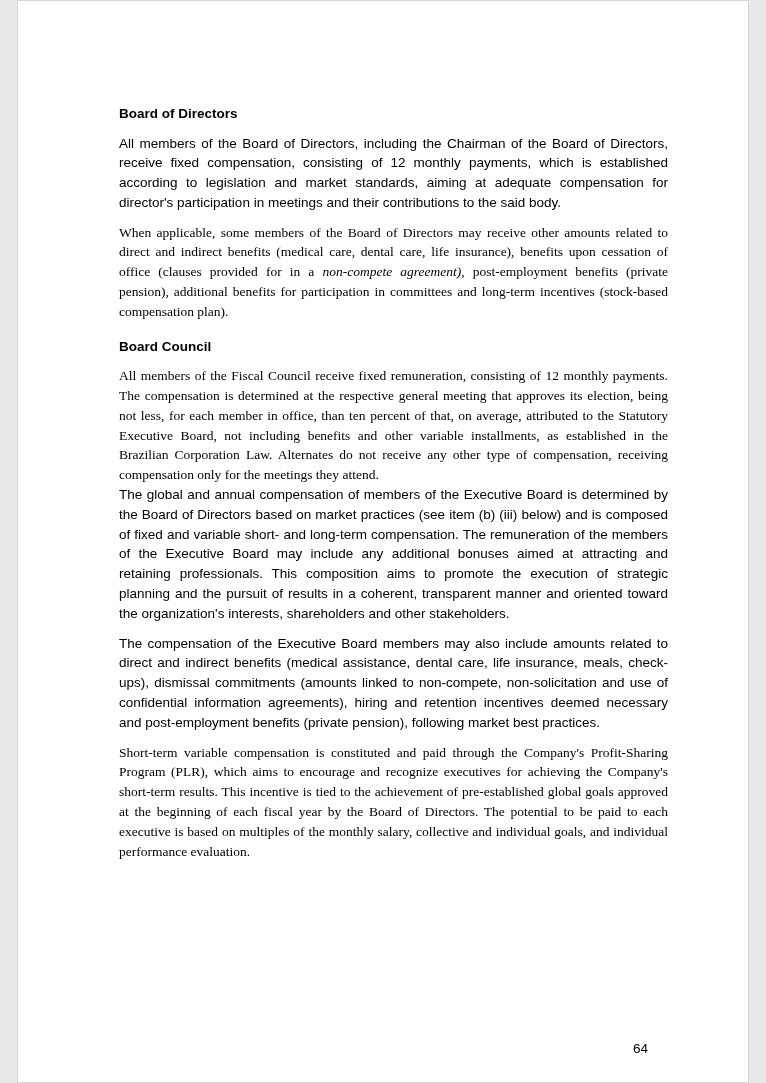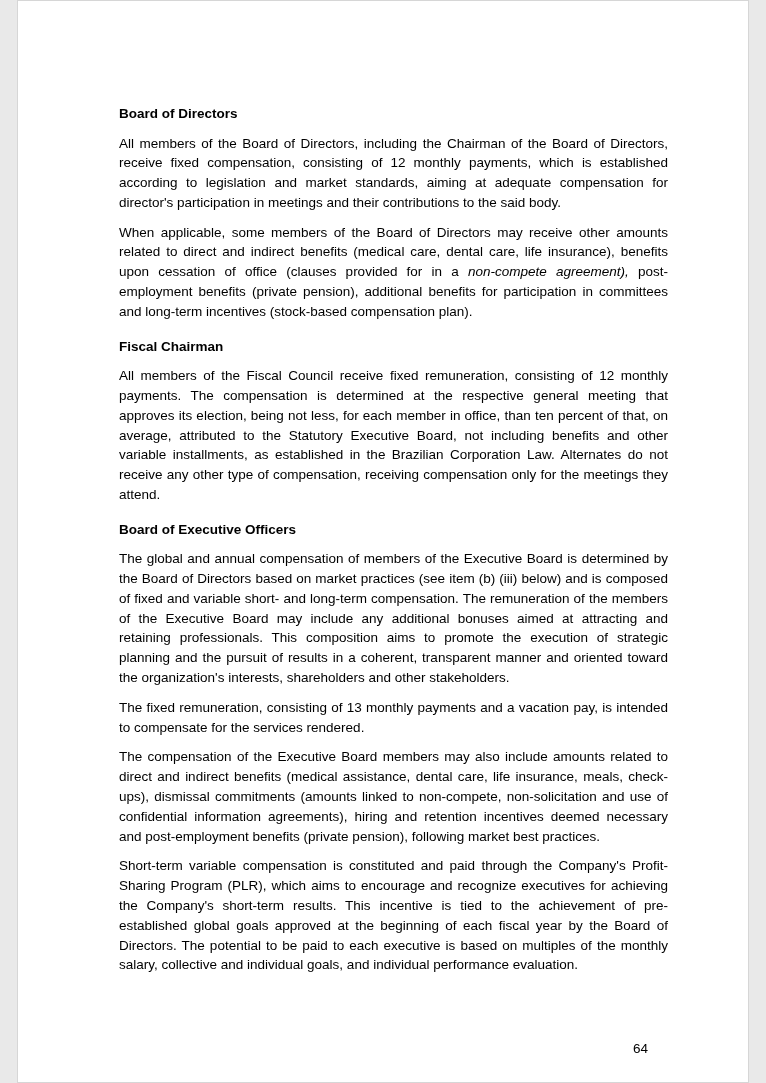--- a/index.html
+++ b/index.html
@@ -36,20 +36,21 @@
     margin-top: 15px;
   }
   .para {
     font-size: 13.5px;
     line-height: 19.8px;
     text-align: justify;
     margin: 0 16px 10px 0;
   }
   .para:last-child {
     margin-bottom: 0;
+    font-family: Liberation Serif, serif;
   }
   .para em {
     font-style: italic;
   }
   .page-number {
     position: absolute;
     top: 1038px;
     right: 100px;
     font-size: 13.5px;
     line-height: 19.8px;
@@ -62,28 +63,26 @@
 <div class="page">
   <main class="content">
 
     <section>
       <h2 class="heading">Board of Directors</h2>
       <p class="para">All members of the Board of Directors, including the Chairman of the Board of Directors, receive fixed compensation, consisting of 12 monthly payments, which is established according to legislation and market standards, aiming at adequate compensation for director's participation in meetings and their contributions to the said body.</p>
       <p class="para"><span>When applicable, some members of the Board of Directors may receive other amounts related to direct and indirect benefits (medical care, dental care, life insurance), benefits upon cessation of office (clauses provided for in a </span><em>non-compete agreement),</em><span> post-employment benefits (private pension), additional benefits for participation in committees and long-term incentives (stock-based compensation plan).</span></p>
     </section>
 
     <section>
-      <h2 class="heading">Fiscal Chairman</h2>
+      <h2 class="heading">Board Council</h2>
       <p class="para">All members of the Fiscal Council receive fixed remuneration, consisting of 12 monthly payments. The compensation is determined at the respective general meeting that approves its election, being not less, for each member in office, than ten percent of that, on average, attributed to the Statutory Executive Board, not including benefits and other variable installments, as established in the Brazilian Corporation Law. Alternates do not receive any other type of compensation, receiving compensation only for the meetings they attend.</p>
     </section>
 
     <section>
-      <h2 class="heading">Board of Executive Officers</h2>
       <p class="para">The global and annual compensation of members of the Executive Board is determined by the Board of Directors based on market practices (see item (b) (iii) below) and is composed of fixed and variable short- and long-term compensation. The remuneration of the members of the Executive Board may include any additional bonuses aimed at attracting and retaining professionals. This composition aims to promote the execution of strategic planning and the pursuit of results in a coherent, transparent manner and oriented toward the organization's interests, shareholders and other stakeholders.</p>
-      <p class="para">The fixed remuneration, consisting of 13 monthly payments and a vacation pay, is intended to compensate for the services rendered.</p>
       <p class="para">The compensation of the Executive Board members may also include amounts related to direct and indirect benefits (medical assistance, dental care, life insurance, meals, check-ups), dismissal commitments (amounts linked to non-compete, non-solicitation and use of confidential information agreements), hiring and retention incentives deemed necessary and post-employment benefits (private pension), following market best practices.</p>
       <p class="para">Short-term variable compensation is constituted and paid through the Company's Profit-Sharing Program (PLR), which aims to encourage and recognize executives for achieving the Company's short-term results. This incentive is tied to the achievement of pre-established global goals approved at the beginning of each fiscal year by the Board of Directors. The potential to be paid to each executive is based on multiples of the monthly salary, collective and individual goals, and individual performance evaluation.</p>
     </section>
 
   </main>
 
   <div class="page-number">64</div>
 </div>
 
 </body></html>

